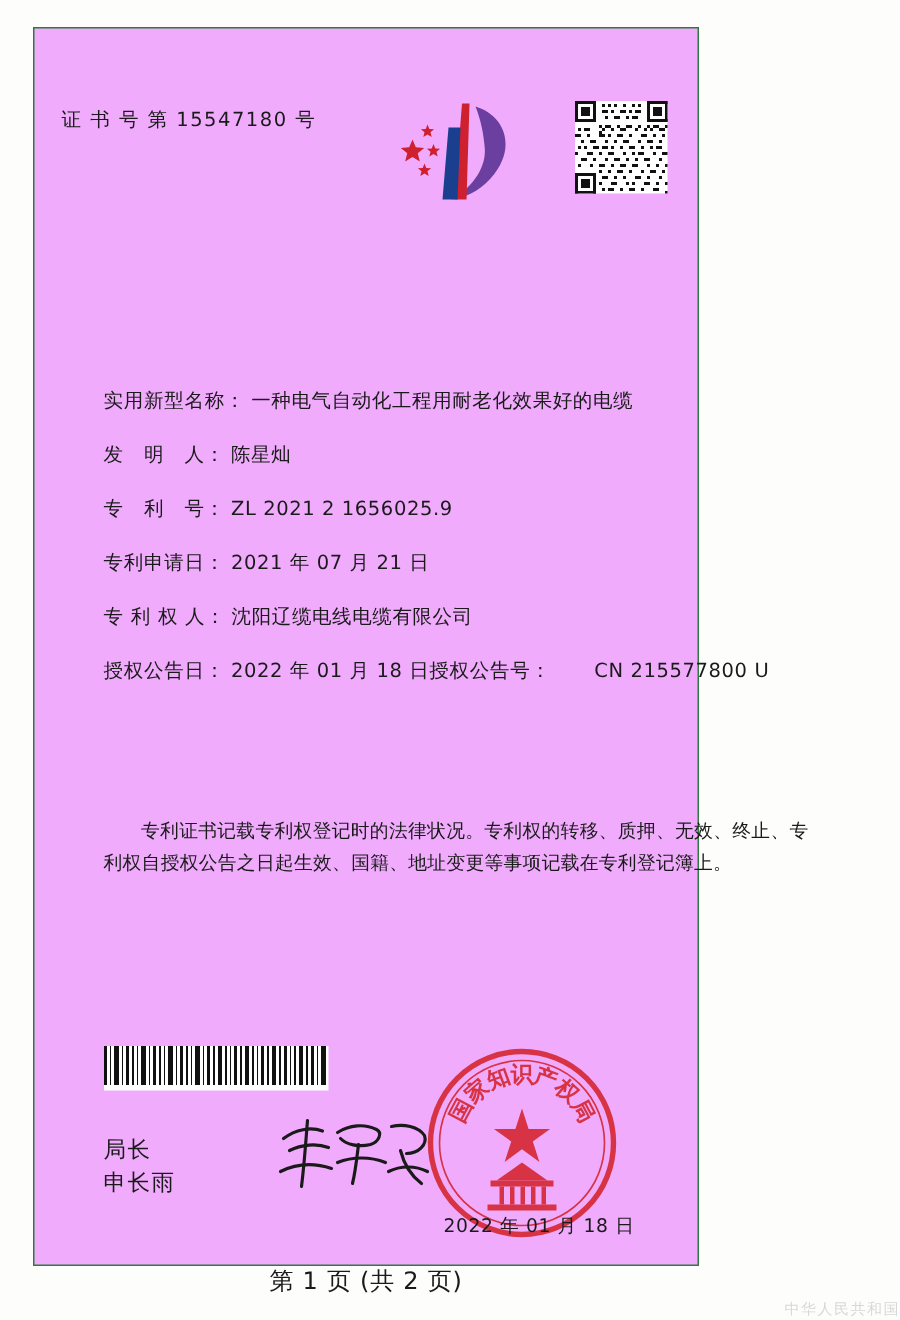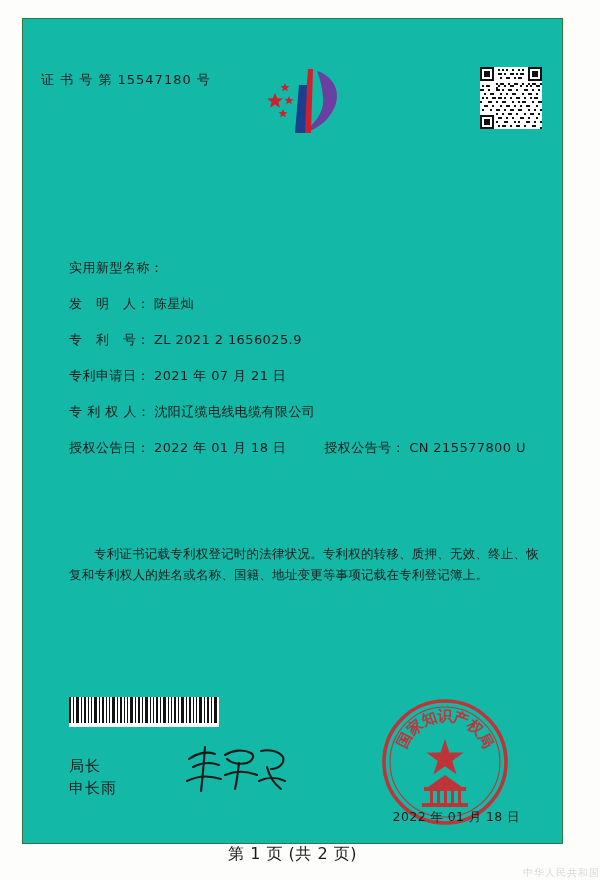--- a/index.html
+++ b/index.html
@@ -11,23 +11,23 @@
   }
   #page {
     position: relative;
     width: 600px; height: 880px;
     background: #fdfdfb;
     overflow: hidden;
   }
   .cert-border {
     position: absolute;
     left: 22px; top: 18px;
-    width: 541px; height: 826px;
+    width: 444px; height: 826px;
     border: 1.5px solid #2f7a3e;
-    background: #14b8a6;
+    background: #f0abfc;
   }
   .cert-inner {
     position: absolute;
     left: 0; top: 0; right: 0; bottom: 0;
     padding: 0;
   }
   
   .cert-no {
     position: absolute;
     left: 18px; top: 52px;
@@ -77,23 +77,23 @@
   .field-label {
     white-space: nowrap;
     letter-spacing: 0.5px;
   }
   .field-value {
     margin-left: 4px;
     letter-spacing: 0.4px;
   }
   .field-row.two-col { justify-content: flex-start; }
   .col2 {
-    margin-left: 38px;
     display: flex;
     align-items: baseline;
+    gap: 25px;
   }
 
   .paragraphs {
     position: absolute;
     left: 46px; top: 524px;
     width: 470px;
     font-size: 12.5px;
     line-height: 21px;
     color: #1a1a1a;
     text-align: justify;
@@ -311,20 +311,21 @@
             <rect x="8" y="10" width="1" height="1"></rect>
               <rect x="30" y="30" width="1" height="1"></rect>
           </g>
         </svg>
       </div>
 
 
       <div class="fields">
         <div class="field-row">
           <span class="field-label">实用新型名称：</span>
+          <span class="field-value">一种电气自动化工程用耐老化效果好的电缆</span>
         </div>
         <div class="field-row">
           <span class="field-label">发　明　人：</span>
           <span class="field-value">陈星灿</span>
         </div>
         <div class="field-row">
           <span class="field-label">专　利　号：</span>
           <span class="field-value">ZL 2021 2 1656025.9</span>
         </div>
         <div class="field-row">
@@ -339,21 +340,21 @@
           <span class="field-label">授权公告日：</span>
           <span class="field-value">2022 年 01 月 18 日</span>
           <span class="col2">
             <span class="field-label">授权公告号：</span>
             <span class="field-value">CN 215577800 U</span>
           </span>
         </div>
       </div>
 
       <div class="paragraphs">
-        <p>专利证书记载专利权登记时的法律状况。专利权的转移、质押、无效、终止、恢复和专利权人的姓名或名称、国籍、地址变更等事项记载在专利登记簿上。</p>
+        <p>专利证书记载专利权登记时的法律状况。专利权的转移、质押、无效、终止、专利权自授权公告之日起生效、国籍、地址变更等事项记载在专利登记簿上。</p>
       </div>
 
       <div class="barcode">
         <svg viewBox="0 0 150 30" width="150" height="30" shape-rendering="crispEdges">
           <rect width="150" height="30" fill="#ffffff"></rect>
           <g fill="#111111">
             <rect x="0" y="0" width="2" height="26"></rect>
               <rect x="4" y="0" width="1" height="26"></rect>
             <rect x="7" y="0" width="3" height="26"></rect>
               <rect x="12" y="0" width="1" height="26"></rect>

